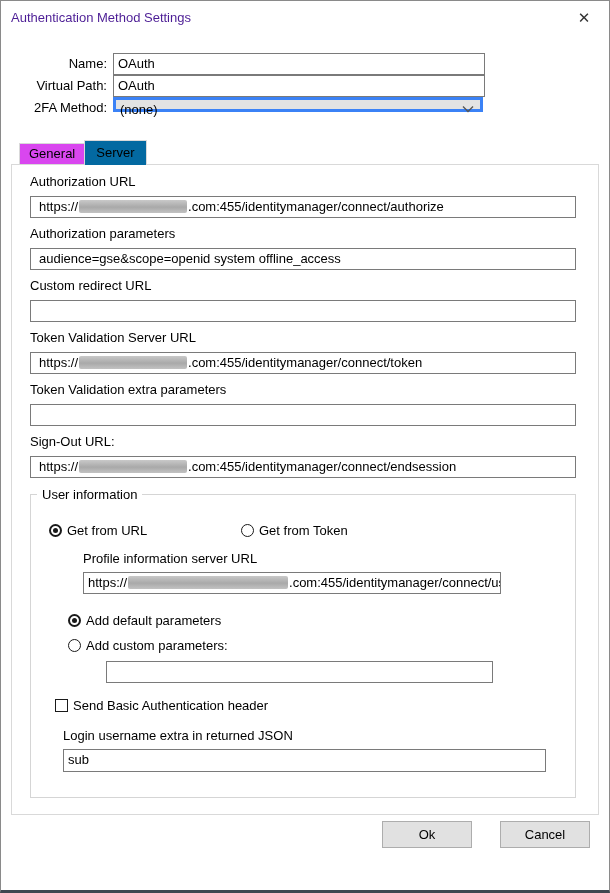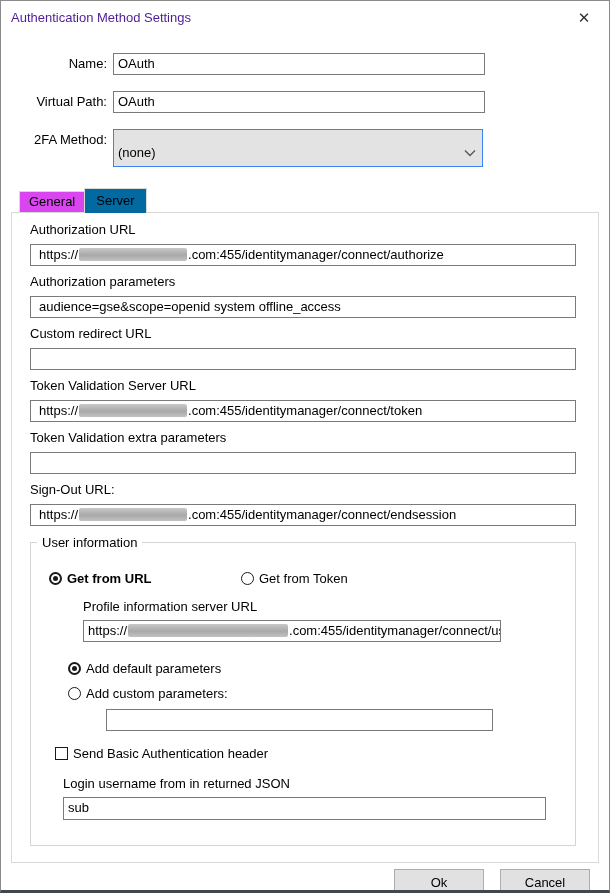--- a/index.html
+++ b/index.html
@@ -14,29 +14,29 @@
 
   
   .titlebar { position:relative; height:32px; }
   .title { position:absolute; left:10px; top:9px; font-size:13px; color:#4c1d95; }
   .close-btn { position:absolute; right:12px; top:6px; width:26px; height:22px;
     display:flex; align-items:center; justify-content:center; cursor:pointer;
     font-size:15px; color:#333; }
 
   
   .topform { padding-top:20px; }
-  .frow { display:flex; margin-bottom:16px; }
+  .frow { display:flex; }
   .frow .rlbl { width:112px; text-align:right; padding-right:6px; line-height:22px; }
   .tbox {
     height:22px; line-height:20px; border:1px solid #7a7a7a; background:#fff;
     padding:0 4px; white-space:nowrap; overflow:hidden;
   }
   .frow .tbox { width:372px; }
   .combo {
-    width:370px; height:38px; border:1px solid #3b82f6; background:#e3e3e3;
+    width:370px; height:14px; border:3px solid #3b82f6; background:#e3e3e3;
     display:flex; align-items:center; justify-content:space-between; padding:9px 6px 0 4px;
     cursor:default;
   }
   .combo .chev { width:12px; height:8px; flex:0 0 auto; }
 
   
   .tabstrip { display:flex; align-items:flex-end; margin:20px 10px 0 10px; padding-left:8px;
     height:25px; position:relative; z-index:2; }
   .tab {
     padding:0 9px; line-height:20px; height:21px; background:#d946ef;
@@ -63,21 +63,21 @@
 
   
   .groupbox {
     position:relative; margin-top:16px; height:304px;
     border:1px solid #d5d5d5; padding:28px 0 0 18px;
   }
   .legend { position:absolute; top:-8px; left:6px; background:#fff; padding:0 5px; line-height:15px; }
 
   .radio-row { display:flex; }
   .radio-item { display:flex; align-items:center; cursor:pointer; }
-  .radio-item.w { width:192px;font-weight:bold; }
+  .radio-item.w { width:192px; }
   .radio { width:13px; height:13px; border:1px solid #1a1a1a; border-radius:50%;
     margin-right:5px; position:relative; background:#fff; flex:0 0 auto; }
   .radio .dot { display:none; position:absolute; left:3px; top:3px; width:5px; height:5px;
     border-radius:50%; background:#1a1a1a; }
   .radio.on { border-width:2px; }
   .radio.on .dot { display:block; left:2px; top:2px; }
 
   .checkbox-row { display:flex; align-items:center; margin:15px 0 8px 6px; cursor:pointer; }
   .checkbox { width:13px; height:13px; border:1px solid #1a1a1a; background:#fff;
     margin-right:5px; flex:0 0 auto; }
@@ -85,21 +85,21 @@
   .sub-lbl { line-height:15px; }
   .profile-lbl { margin:13px 0 0 34px; }
   .profile-box { margin:6px 0 0 34px; width:418px; }
   .r-default { margin:19px 0 0 19px; }
   .r-custom  { margin:10px 0 4px 19px; }
   .custom-box { margin:8px 0 0 57px; width:387px; }
   .login-lbl { margin:15px 0 0 14px; }
   .login-box { margin:6px 0 0 14px; width:483px; height:23px; }
 
   
-  .btnrow { display:flex; justify-content:flex-end; gap:16px; margin:6px 19px 0 0; }
+  .btnrow { display:flex; justify-content:flex-end; gap:28px; margin:6px 19px 0 0; }
   .btn {
     width:90px; height:27px; background:#e1e1e1; border:1px solid #adadad;
     display:flex; align-items:center; justify-content:center; font-size:13px; cursor:pointer;
   }
 </style>
 </head>
 <body>
 
 <div class="dialog">
 
@@ -194,21 +194,21 @@
         <span class="radio"></span>
         <span>Add custom parameters:</span>
       </div>
       <div class="tbox custom-box"></div>
 
       <div class="checkbox-row">
         <span class="checkbox"></span>
         <span>Send Basic Authentication header</span>
       </div>
 
-      <div class="sub-lbl login-lbl">Login username from in returned JSON</div>
+      <div class="sub-lbl login-lbl">Login username extra in returned JSON</div>
       <div class="tbox login-box">sub</div>
     </div>
 
   </div>
 
   <div class="btnrow">
     <div class="btn">Ok</div>
     <div class="btn">Cancel</div>
   </div>
 

